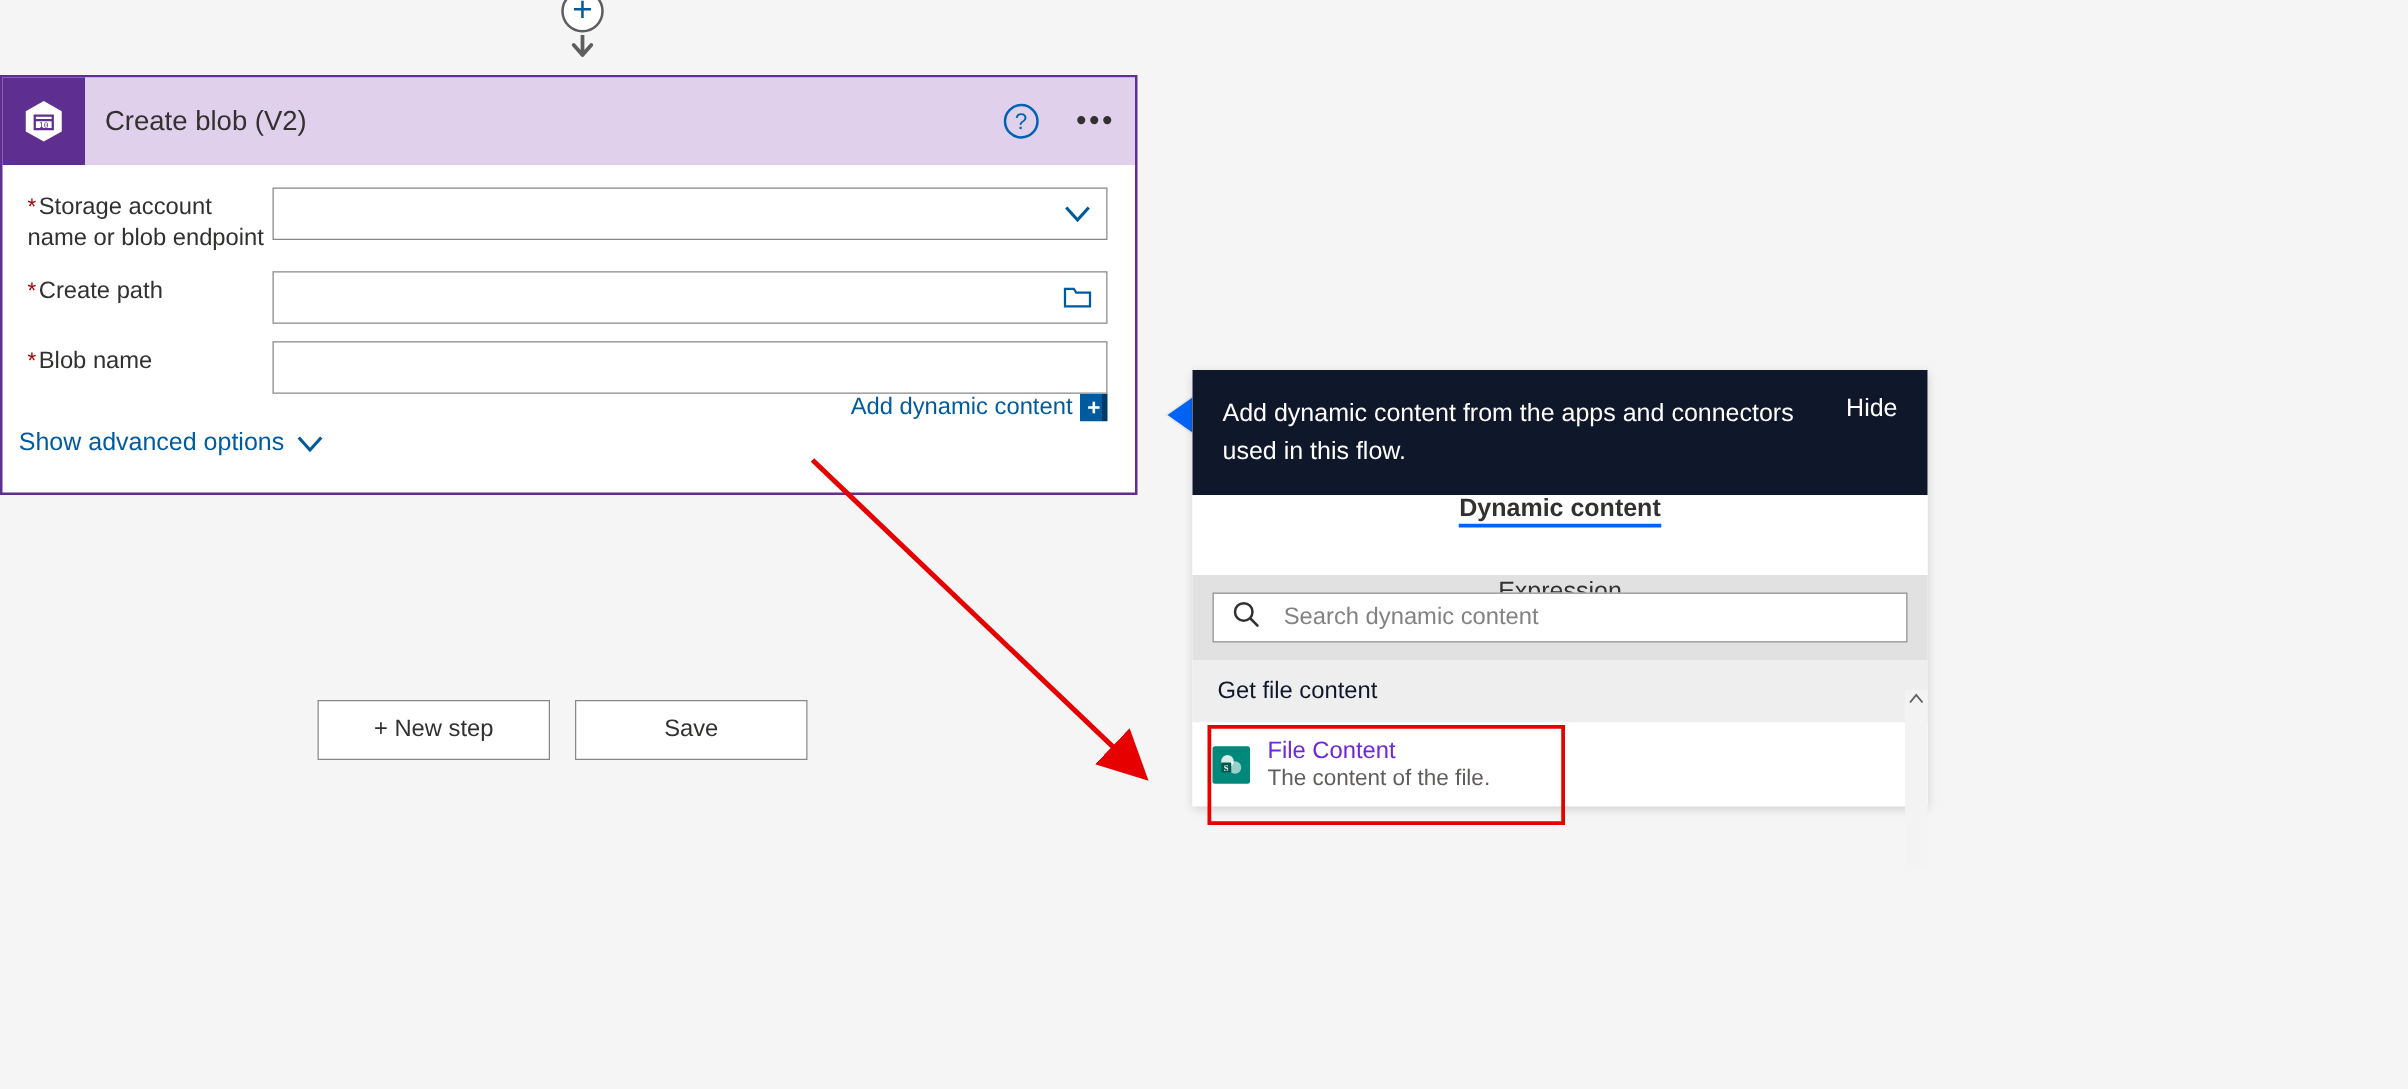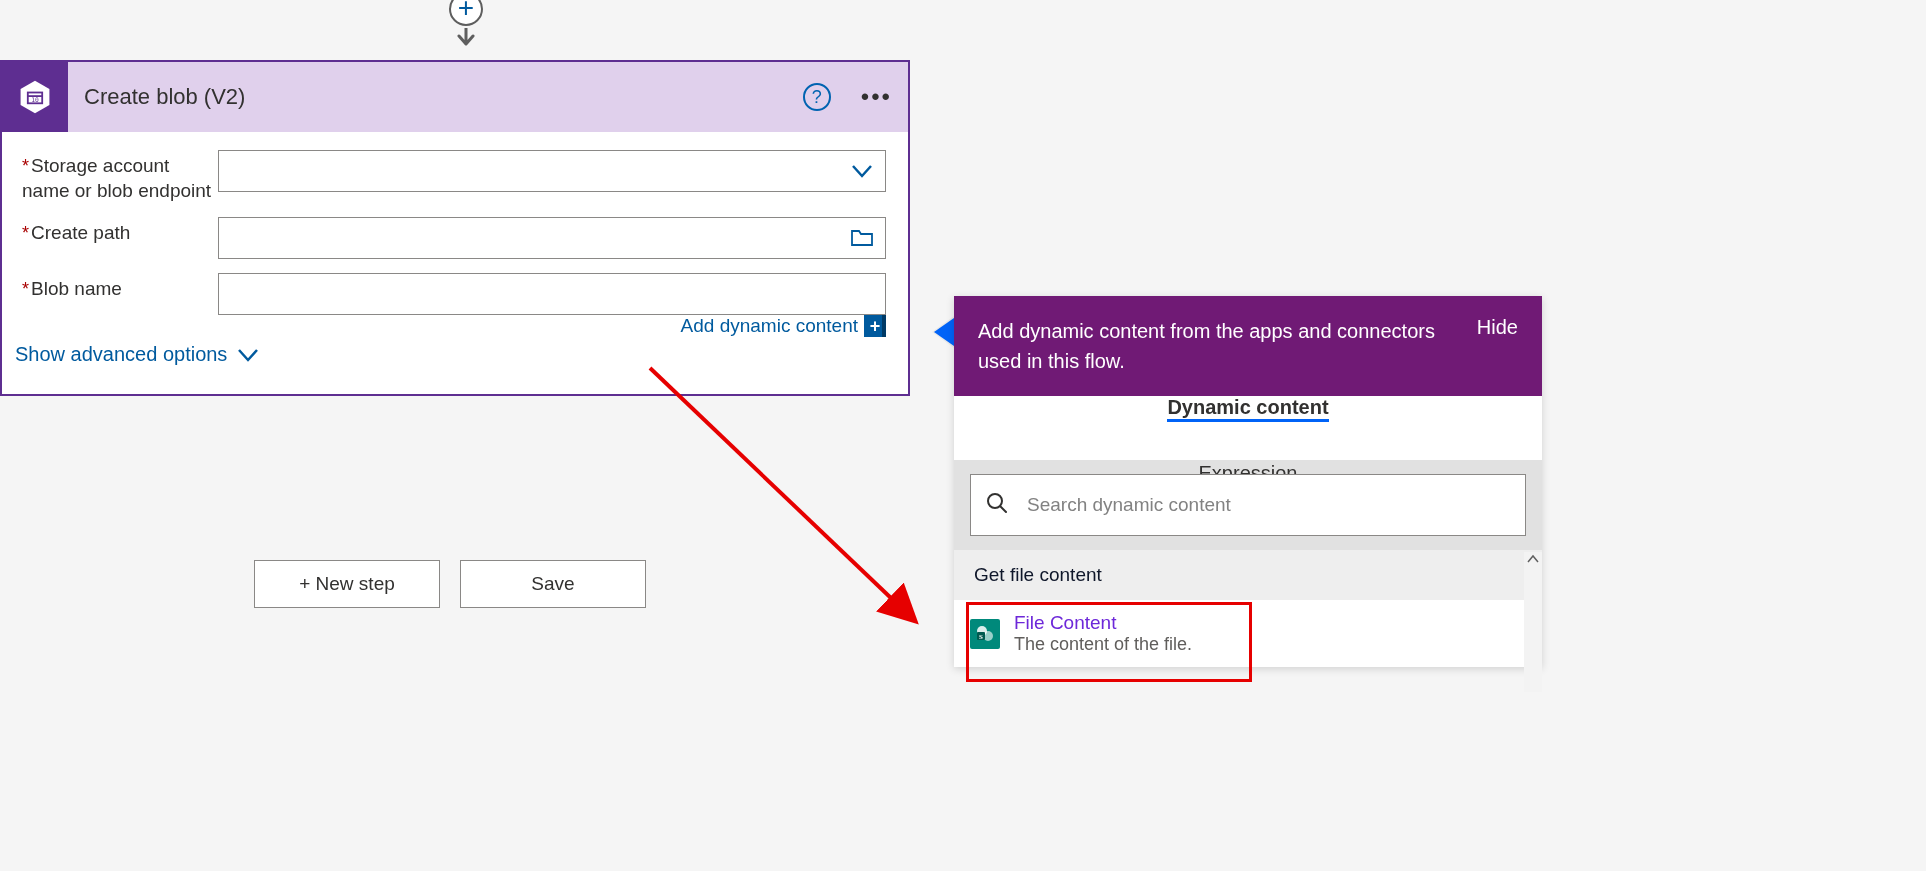--- a/index.html
+++ b/index.html
@@ -233,21 +233,21 @@
   
   .dc-panel {
     position: absolute;
     left: 954px;
     top: 296px;
     width: 588px;
     background: #ffffff;
     box-shadow: 0 2px 8px rgba(0,0,0,0.15);
   }
   .dc-header {
-    background: #701a75;
+    background: #0f172a;
     color: #fff;
     padding: 20px 24px;
     display: flex;
     justify-content: space-between;
     font-size: 20px;
   }
   .dc-header .dc-header-text {
     max-width: 460px;
     line-height: 1.5;
   }
@@ -280,21 +280,21 @@
   }
   .dc-search-wrap {
     padding: 14px 16px;
     background: #e1e1e1;
   }
   .dc-search {
     position: relative;
   }
   .dc-search input {
     width: 100%;
-    height: 62px;
+    height: 40px;
     border: 1px solid #8a8886;
     box-sizing: border-box;
     padding: 6px 12px 6px 56px;
     font-size: 19px;
     font-family: inherit;
     outline: none;
     background:#fff;
   }
   .dc-search input::placeholder { color:#828282; }
   .dc-search .search-ico {

